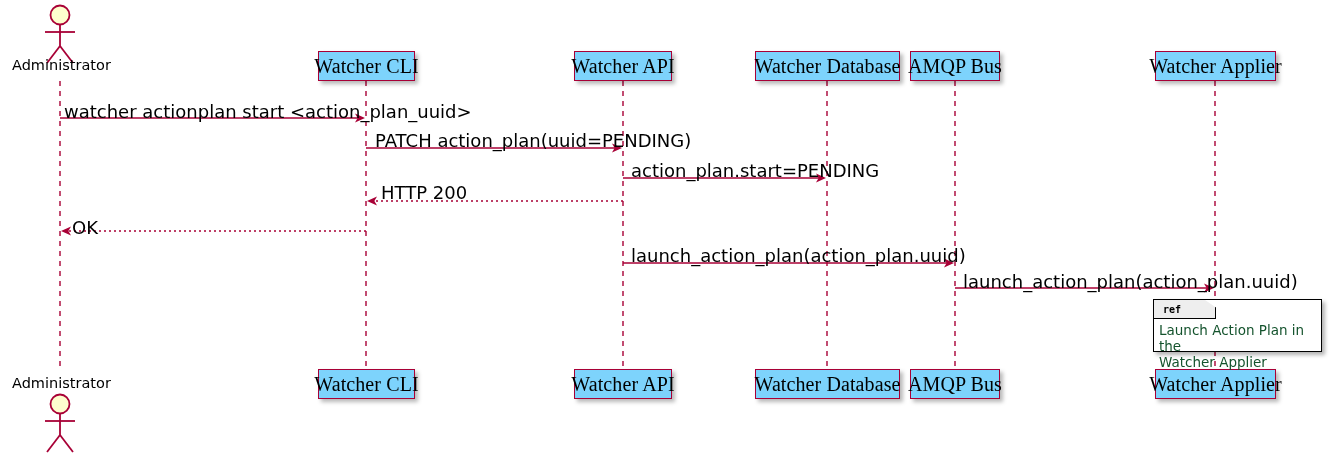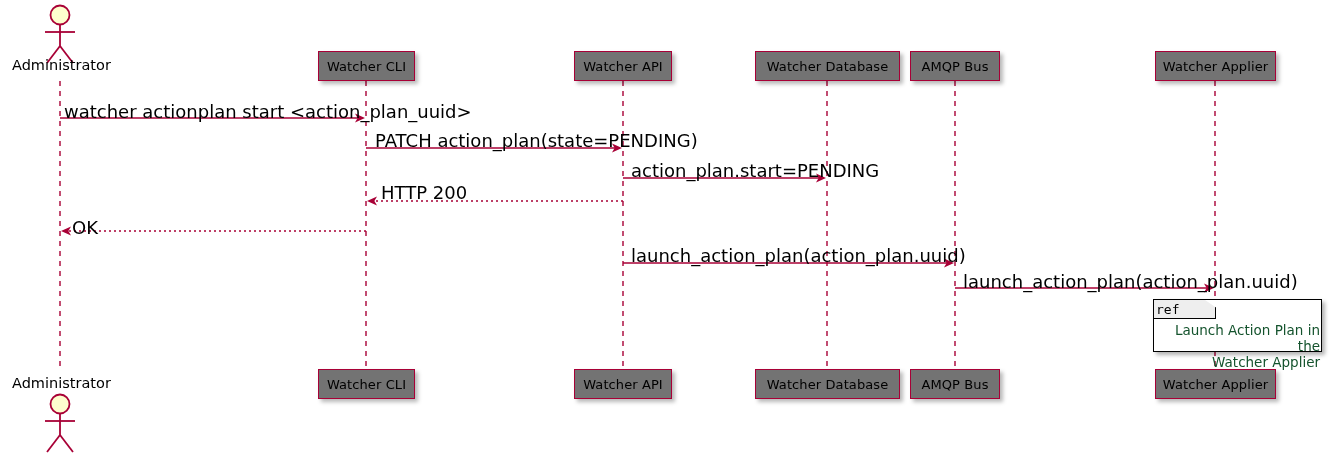--- a/index.html
+++ b/index.html
@@ -13,44 +13,44 @@
     position: relative;
     font-family: "DejaVu Sans", sans-serif;
     overflow: hidden;
   }
   #diagram-root {
     position: absolute;
     left: 0;
     top: 0;
     width: 1330px;
     height: 456px;
-    text-align: right;
   }
   .layer {
     position: absolute;
     left: 0;
     top: 0;
     width: 1330px;
     height: 456px;
   }
   
   .participant {
     position: absolute;
     box-sizing: border-box;
-    background: #737373;
+    background: #7dd3fc;
     border: 1.5px solid #A80036;
     color: #000000;
-    font-size: 13px;
+    font-size: 20px;
     line-height: 1;
     display: flex;
     align-items: center;
     justify-content: center;
     white-space: nowrap;
     box-shadow: 3px 3px 4px rgba(0,0,0,0.28);
     letter-spacing: 0.1px;
+    font-family: Liberation Serif, serif;
   }
   .actor-label {
     position: absolute;
     font-size: 14.5px;
     color: #000000;
     white-space: nowrap;
   }
   
   .msg-label {
     position: absolute;
@@ -68,26 +68,26 @@
     box-shadow: 3px 3px 4px rgba(0,0,0,0.30);
   }
   .ref-tab {
     position: absolute;
     left: 0;
     top: 0;
     box-sizing: border-box;
     background: #EEEEEE;
     border-right: 1.6px solid #000000;
     border-bottom: 1.6px solid #000000;
-    font-weight: normal;
-    font-size: 13px;
+    font-weight: bold;
+    font-size: 10px;
     font-family: "DejaVu Sans Mono", monospace;
     display: flex;
     align-items: center;
-    padding-left: 2px;
+    padding-left: 9px;
     color: #000000;
     clip-path: polygon(0 0, calc(100% - 11px) 0, 100% 40%, 100% 100%, 0 100%);
   }
   .ref-text {
     position: absolute;
     font-size: 13.5px;
     line-height: 16px;
     color: #14532d;
     white-space: pre-line;
   }
@@ -161,21 +161,21 @@
     <div id="participants-bottom">
         <div class="actor-label" style="left: 12px; top: 375px;">Administrator</div>
         <div class="participant" style="left: 318px; top: 369px; width: 97px; height: 30px;">Watcher CLI</div>
         <div class="participant" style="left: 574px; top: 369px; width: 98px; height: 30px;">Watcher API</div>
         <div class="participant" style="left: 755px; top: 369px; width: 145px; height: 30px;">Watcher Database</div>
         <div class="participant" style="left: 910px; top: 369px; width: 90px; height: 30px;">AMQP Bus</div>
         <div class="participant" style="left: 1155px; top: 369px; width: 121px; height: 30px;">Watcher Applier</div>
       </div>
     <div id="message-labels">
         <div class="msg-label" style="left: 64px; top: 103px;">watcher actionplan start &lt;action_plan_uuid&gt;</div>
-        <div class="msg-label" style="left: 375px; top: 132px;">PATCH action_plan(state=PENDING)</div>
+        <div class="msg-label" style="left: 375px; top: 132px;">PATCH action_plan(uuid=PENDING)</div>
         <div class="msg-label" style="left: 631px; top: 162px;">action_plan.start=PENDING</div>
         <div class="msg-label" style="left: 381px; top: 184px;">HTTP 200</div>
         <div class="msg-label" style="left: 72px; top: 219px;">OK</div>
         <div class="msg-label" style="left: 631px; top: 247px;">launch_action_plan(action_plan.uuid)</div>
         <div class="msg-label" style="left: 963px; top: 273px;">launch_action_plan(action_plan.uuid)</div>
       </div>
 
     <div class="ref-box" id="ref-box" style="left: 1153px; top: 299px; width: 169px; height: 53px;">
       <div class="ref-tab" id="ref-tab" style="width: 62px; height: 19px;">ref</div>
       <div class="ref-text" id="ref-text" style="left: 5px; top: 22px; width: 161px;">Launch Action Plan in the

